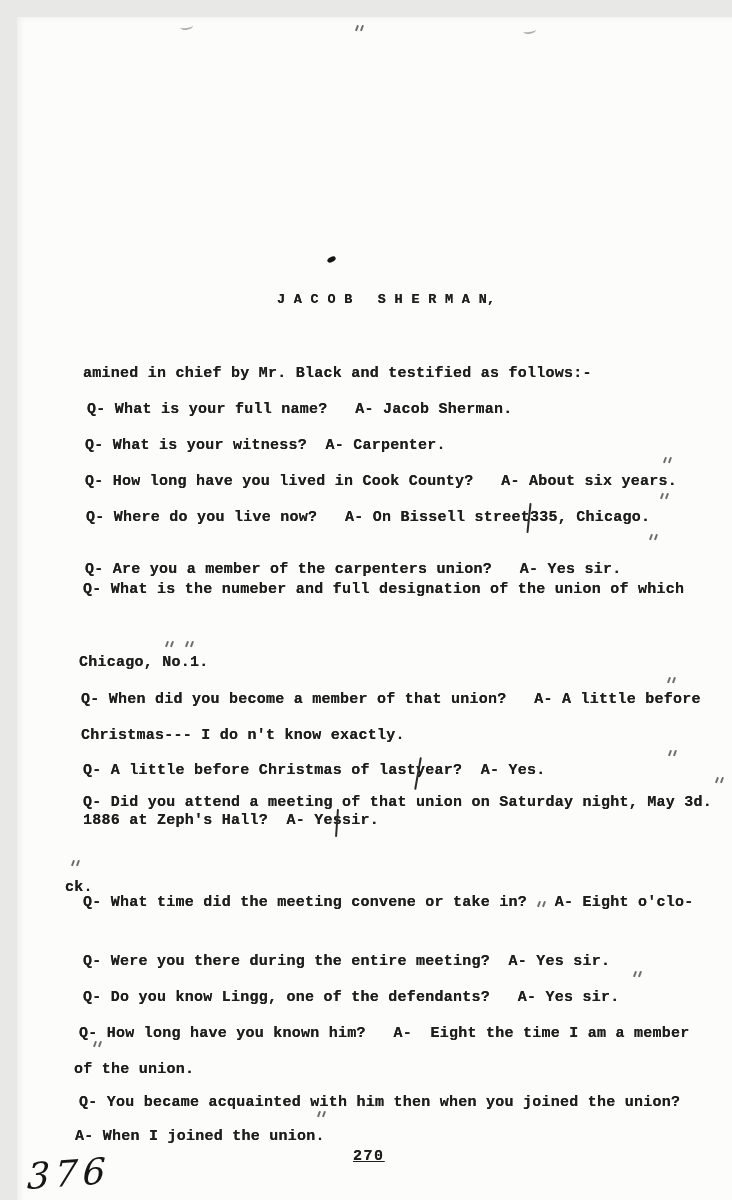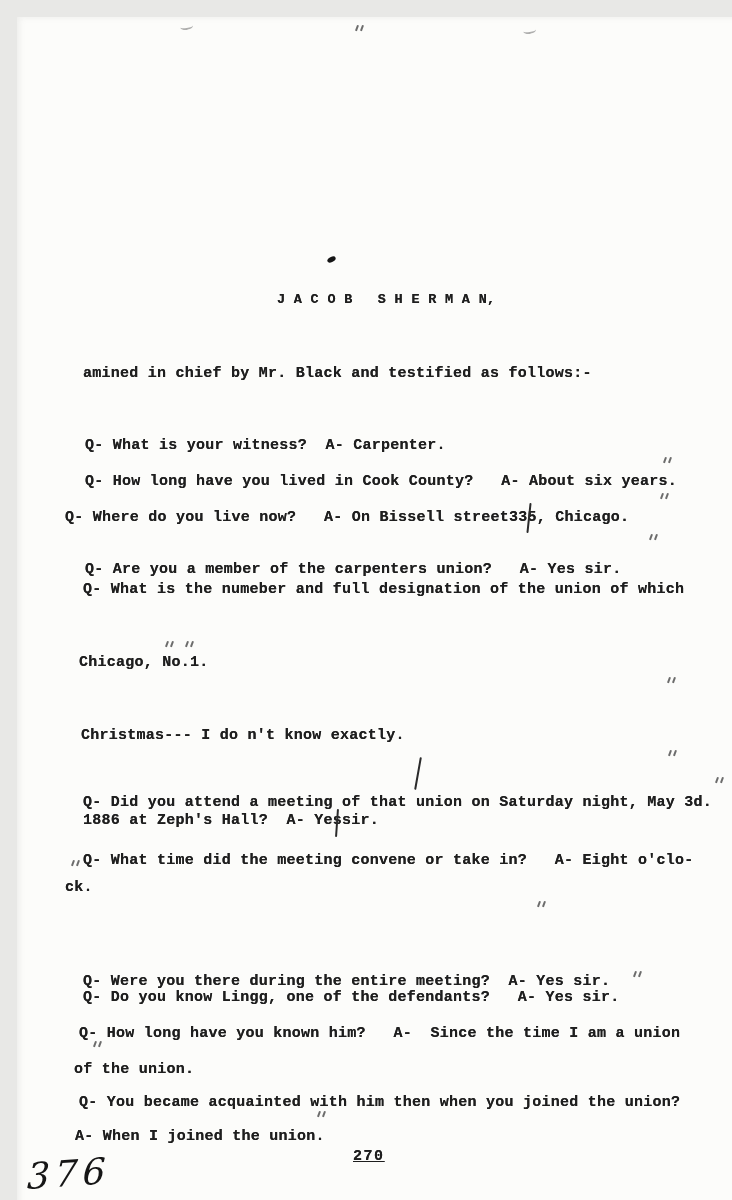--- a/index.html
+++ b/index.html
@@ -54,34 +54,37 @@
 
   <div class="smudge" style="left:163px;top:6px"></div>
   <div class="tick" style="left:338px;top:8px"></div>
   <div class="smudge" style="left:506px;top:10px"></div>
 
   <div class="inkdot" style="left:310px;top:240px"></div>
 
   <div class="title" style="left:260px;top:275px">J A C O B   S H E R M A N,</div>
 
   <div class="line" style="left:66px;top:348px">amined in chief by Mr. Black and testified as follows:-</div>
+  <div class="line" style="left:70px;top:384px">Q- What is your full name?   A- Jacob Sherman.</div>
   <div class="line" style="left:68px;top:420px">Q- What is your witness?  A- Carpenter.</div>
   <div class="line" style="left:68px;top:456px">Q- How long have you lived in Cook County?   A- About six years.</div>
-  <div class="line" style="left:48px;top:492px">Q- Where do you live now?   A- On Bissell street335, Chicago.</div>
+  <div class="line" style="left:69px;top:492px">Q- Where do you live now?   A- On Bissell street335, Chicago.</div>
   <div class="line" style="left:68px;top:544px">Q- Are you a member of the carpenters union?   A- Yes sir.</div>
   <div class="line" style="left:66px;top:564px">Q- What is the numeber and full designation of the union of which</div>
   <div class="line" style="left:62px;top:637px">Chicago, No.1.</div>
+  <div class="line" style="left:64px;top:674px">Q- When did you become a member of that union?   A- A little before</div>
   <div class="line" style="left:64px;top:710px">Christmas--- I do n't know exactly.</div>
+  <div class="line" style="left:66px;top:745px">Q- A little before Christmas of lastyear?  A- Yes.</div>
   <div class="line" style="left:66px;top:777px">Q- Did you attend a meeting of that union on Saturday night, May 3d.</div>
   <div class="line" style="left:66px;top:795px">1886 at Zeph's Hall?  A- Yessir.</div>
-  <div class="line" style="left:66px;top:835px">Q- What time did the meeting convene or take in?   A- Eight o'clo-</div>
+  <div class="line" style="left:66px;top:877px">Q- What time did the meeting convene or take in?   A- Eight o'clo-</div>
   <div class="line" style="left:48px;top:862px">ck.</div>
-  <div class="line" style="left:66px;top:956px">Q- Were you there during the entire meeting?  A- Yes sir.</div>
+  <div class="line" style="left:66px;top:936px">Q- Were you there during the entire meeting?  A- Yes sir.</div>
   <div class="line" style="left:66px;top:972px">Q- Do you know Lingg, one of the defendants?   A- Yes sir.</div>
-  <div class="line" style="left:62px;top:1008px">Q- How long have you known him?   A-  Since the time I am a union</div>
+  <div class="line" style="left:62px;top:1008px">Q- How long have you known him?   A-  Eight the time I am a member</div>
   <div class="line" style="left:57px;top:1044px">of the union.</div>
   <div class="line" style="left:62px;top:1077px">Q- You became acquainted with him then when you joined the union?</div>
   <div class="line" style="left:58px;top:1111px">A- When I joined the union.</div>
 
   <div class="stroke" style="left:511px;top:486px;height:30px;transform:rotate(6deg)"></div>
   <div class="stroke" style="left:400px;top:740px;height:33px;transform:rotate(10deg)"></div>
   <div class="stroke" style="left:319px;top:792px;height:28px;transform:rotate(4deg)"></div>
 
   <div class="tick" style="left:646px;top:440px"></div>
   <div class="tick" style="left:643px;top:476px"></div>

